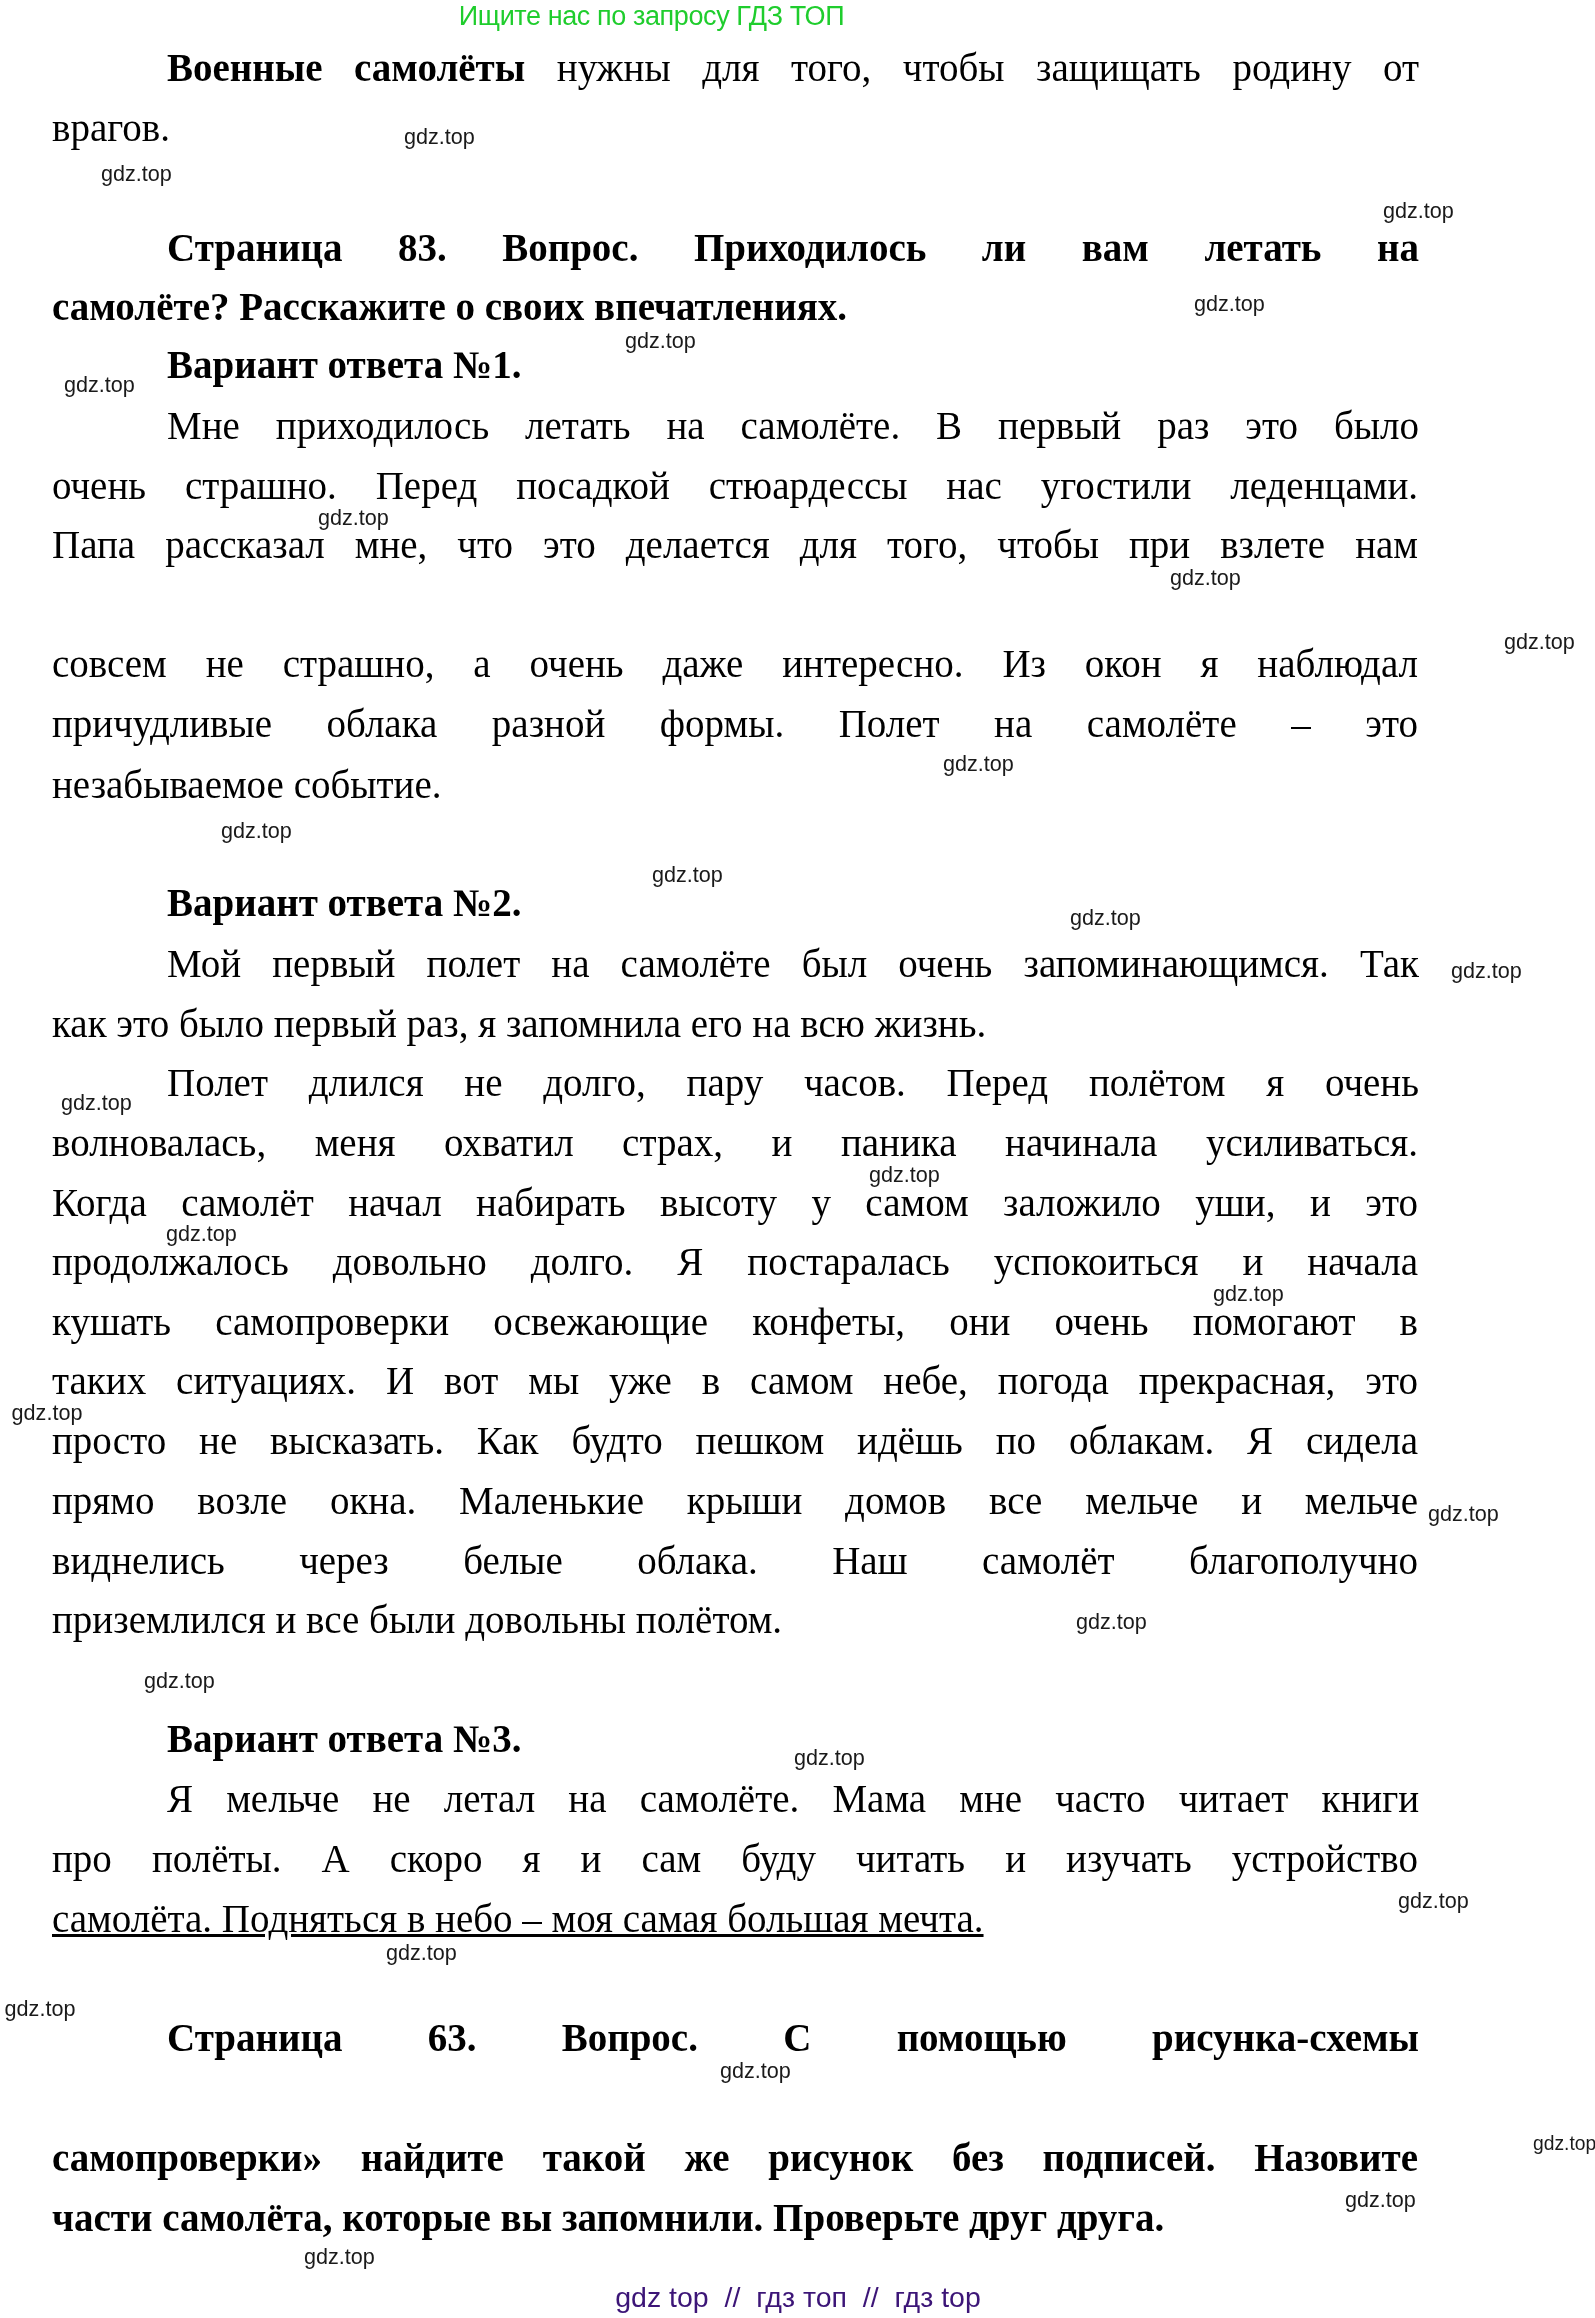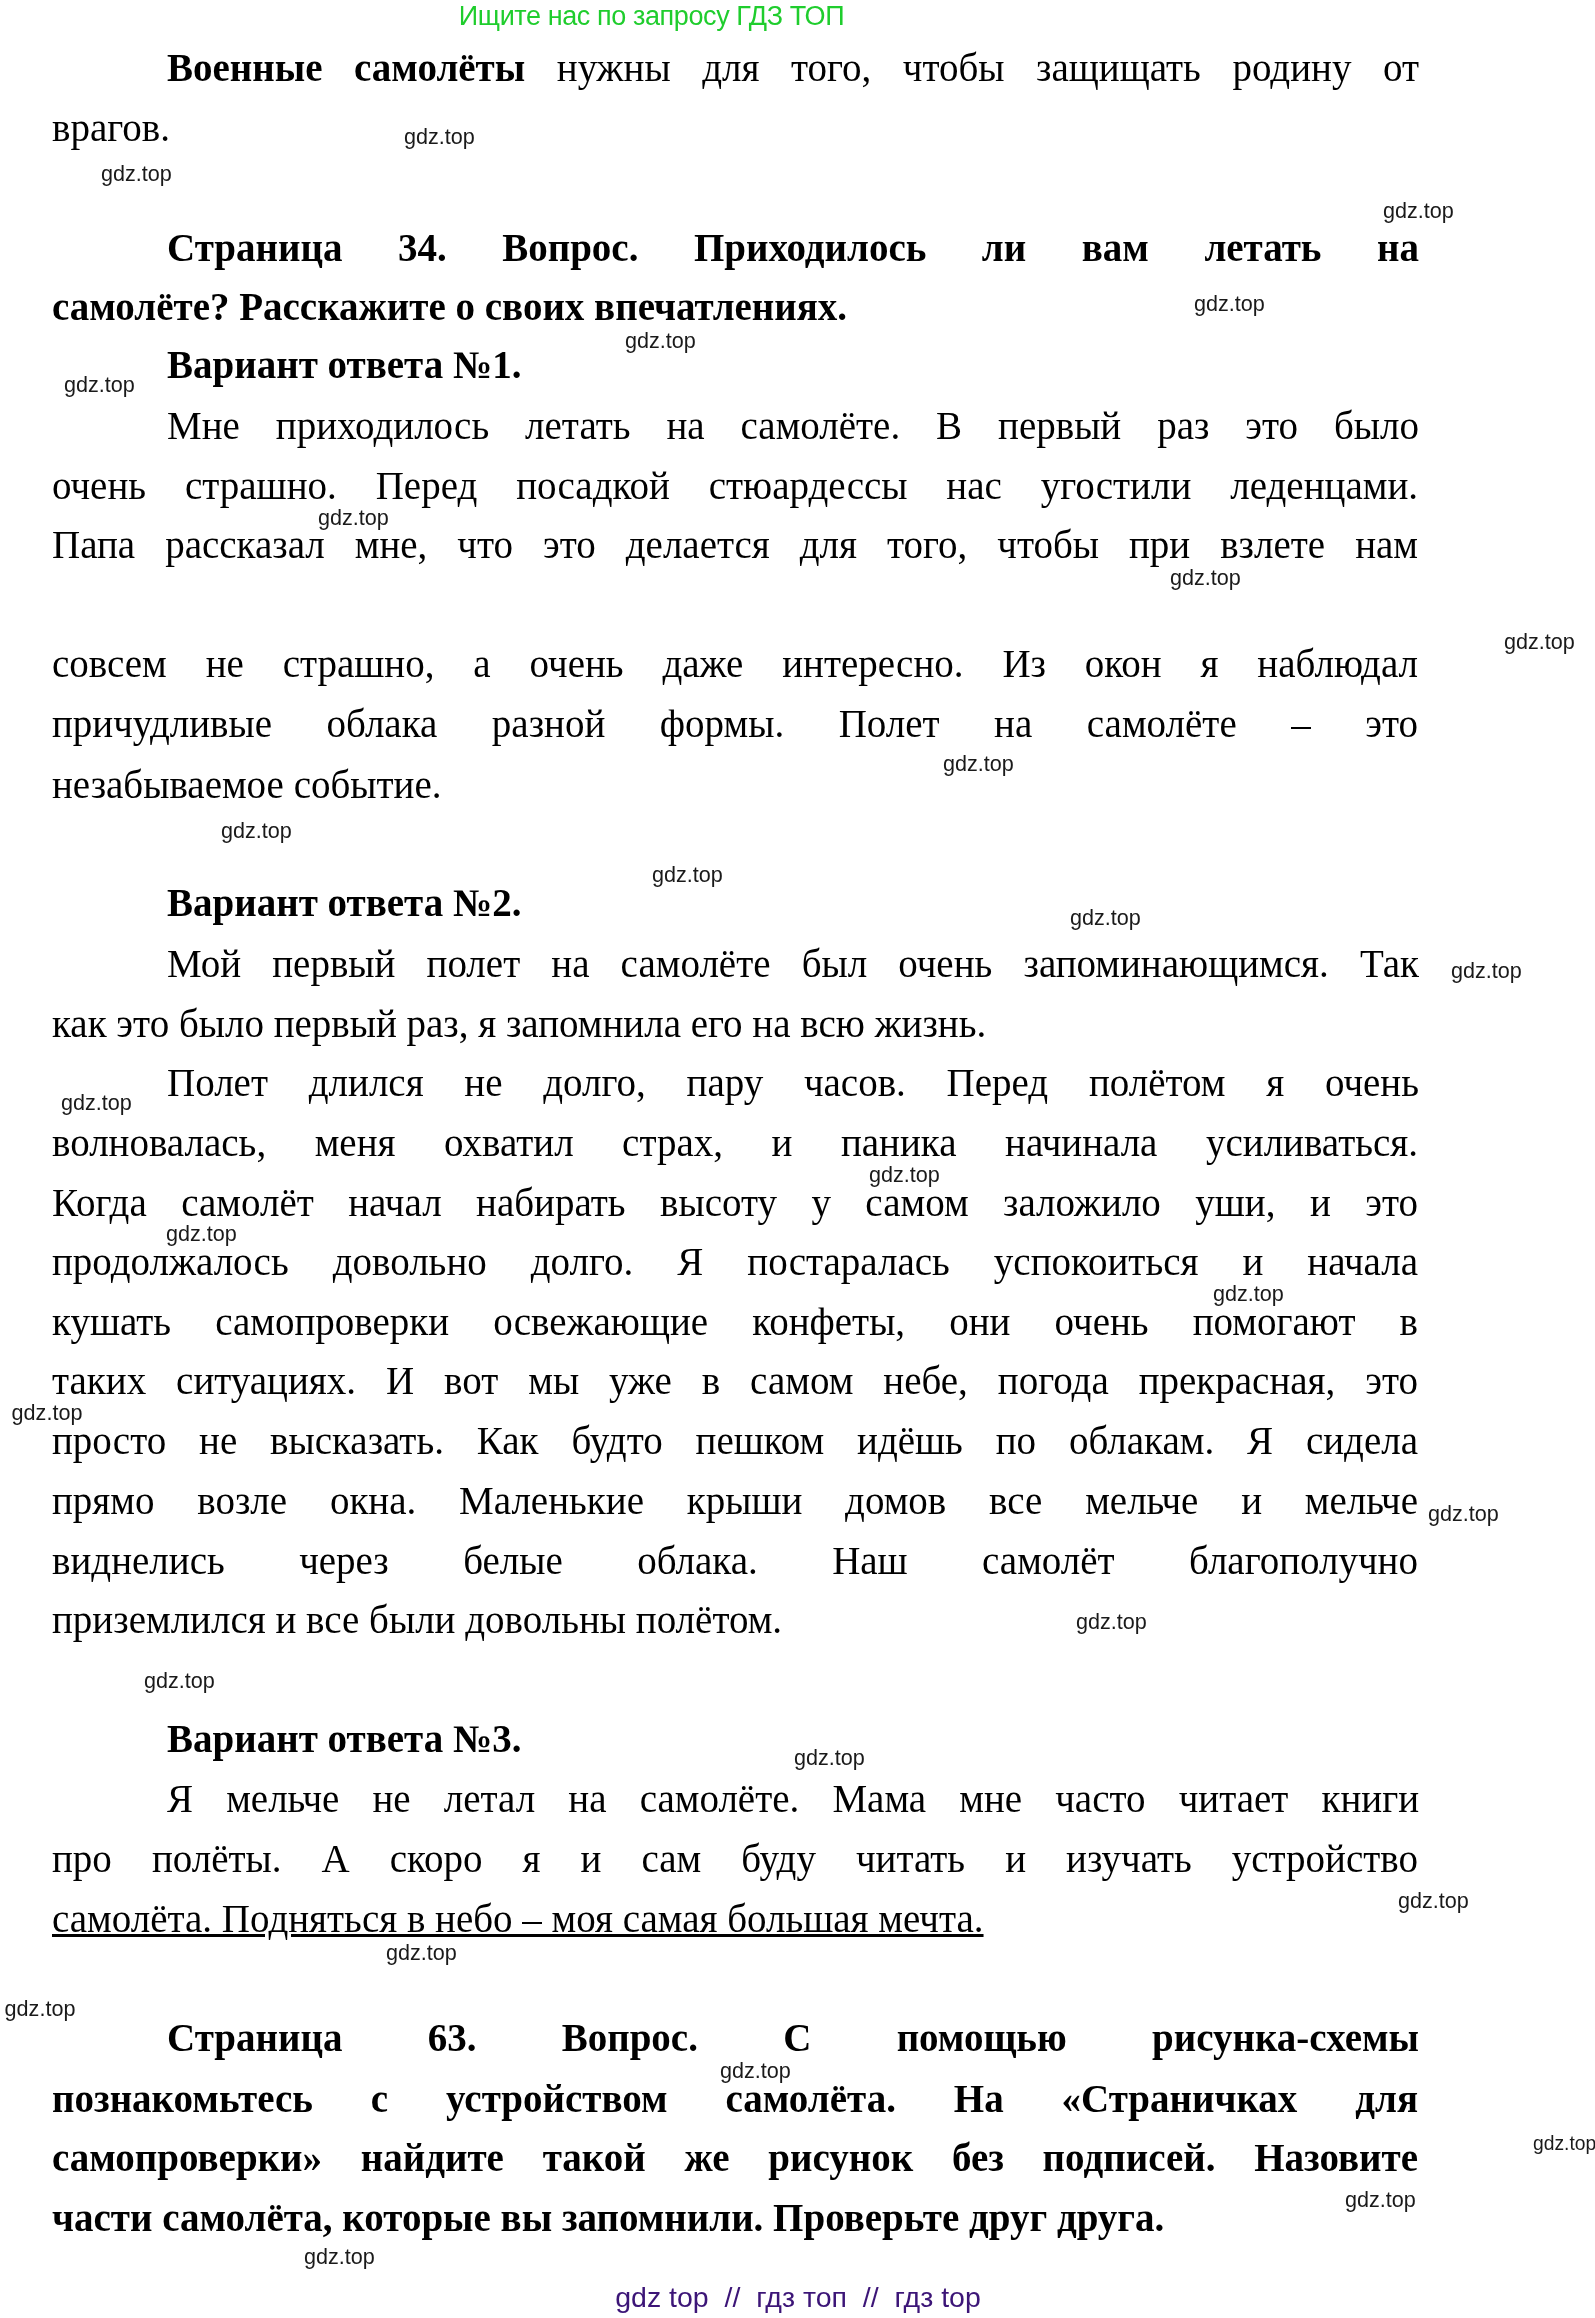--- a/index.html
+++ b/index.html
@@ -33,21 +33,21 @@
 </head>
 <body>
 
 <div class="page">
 
   <div class="top-banner">Ищите нас по запросу ГДЗ ТОП</div>
 
   <div class="line indent" style="top:45px;"><span class="bold">Военные самолёты</span><span> нужны для того, чтобы защищать родину от</span></div>
   <div class="line last" style="top:105px;">врагов.</div>
 
-  <div class="line indent heading" style="top:225px;">Страница 34. Вопрос. Приходилось ли вам летать на</div>
+  <div class="line indent heading" style="top:225px;">Страница 83. Вопрос. Приходилось ли вам летать на</div>
   <div class="line heading last" style="top:284px;">самолёте? Расскажите о своих впечатлениях.</div>
 
   <div class="line indent heading last" style="top:342px;">Вариант ответа №1.</div>
   <div class="line indent" style="top:403px;">Мне приходилось летать на самолёте. В первый раз это было</div>
   <div class="line" style="top:463px;">очень страшно. Перед посадкой стюардессы нас угостили леденцами.</div>
   <div class="line" style="top:522px;">Папа рассказал мне, что это делается для того, чтобы при взлете нам</div>
   <div class="line" style="top:641px;">совсем не страшно, а очень даже интересно. Из окон я наблюдал</div>
   <div class="line" style="top:701px;">причудливые облака разной формы. Полет на самолёте – это</div>
   <div class="line last" style="top:762px;">незабываемое событие.</div>
 
@@ -64,21 +64,20 @@
   <div class="line" style="top:1478px;">прямо возле окна. Маленькие крыши домов все мельче и мельче</div>
   <div class="line" style="top:1538px;">виднелись через белые облака. Наш самолёт благополучно</div>
   <div class="line last" style="top:1597px;">приземлился и все были довольны полётом.</div>
 
   <div class="line indent heading last" style="top:1716px;">Вариант ответа №3.</div>
   <div class="line indent" style="top:1776px;">Я мельче не летал на самолёте. Мама мне часто читает книги</div>
   <div class="line" style="top:1836px;">про полёты. А скоро я и сам буду читать и изучать устройство</div>
   <div class="line last" style="top:1896px;text-decoration:underline;">самолёта. Подняться в небо – моя самая большая мечта.</div>
 
   <div class="line indent heading" style="top:2015px;">Страница 63. Вопрос. С помощью рисунка-схемы</div>
-  <div class="line heading" style="top:2076px;">познакомьтесь с устройством самолёта. На «Страничках для</div>
   <div class="line heading" style="top:2135px;">самопроверки» найдите такой же рисунок без подписей. Назовите</div>
   <div class="line heading last" style="top:2195px;">части самолёта, которые вы запомнили. Проверьте друг друга.</div>
 
   <span class="wm" style="left:404px;top:125px;">gdz.top</span>
   <span class="wm" style="left:101px;top:162px;">gdz.top</span>
   <span class="wm" style="left:1383px;top:199px;">gdz.top</span>
   <span class="wm" style="left:1194px;top:292px;">gdz.top</span>
   <span class="wm" style="left:625px;top:329px;">gdz.top</span>
   <span class="wm" style="left:64px;top:373px;">gdz.top</span>
   <span class="wm" style="left:318px;top:506px;">gdz.top</span>

